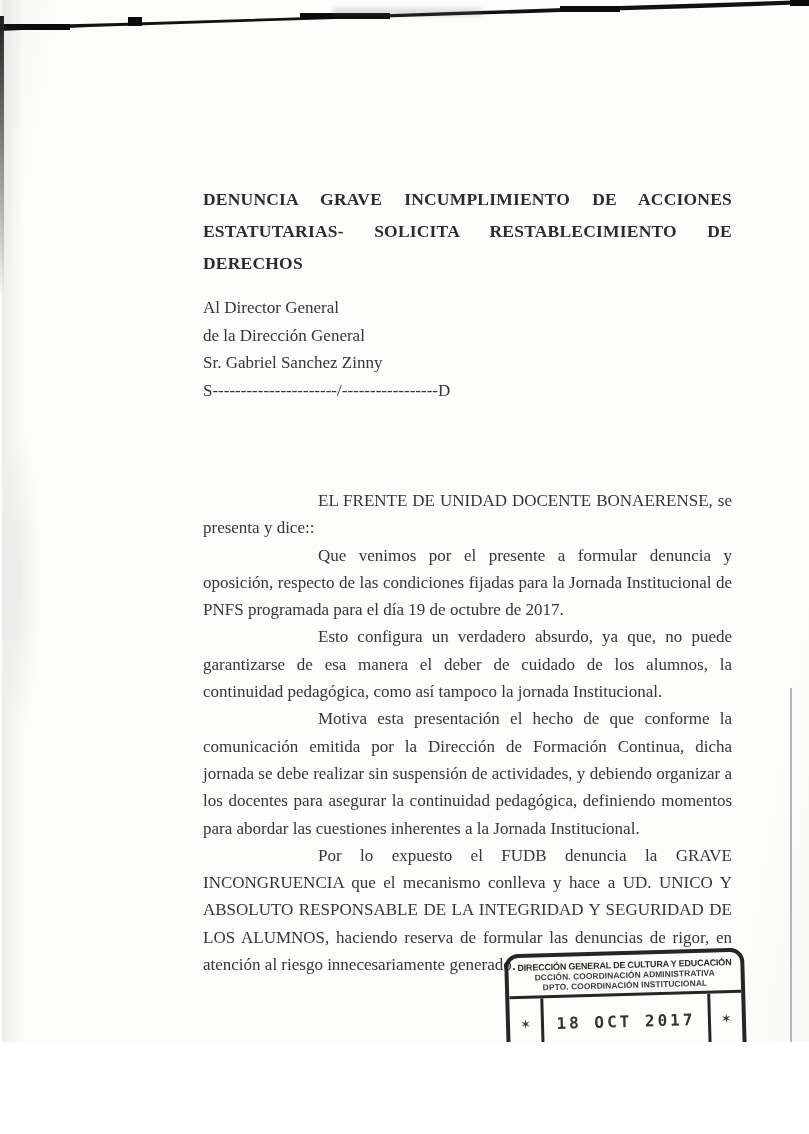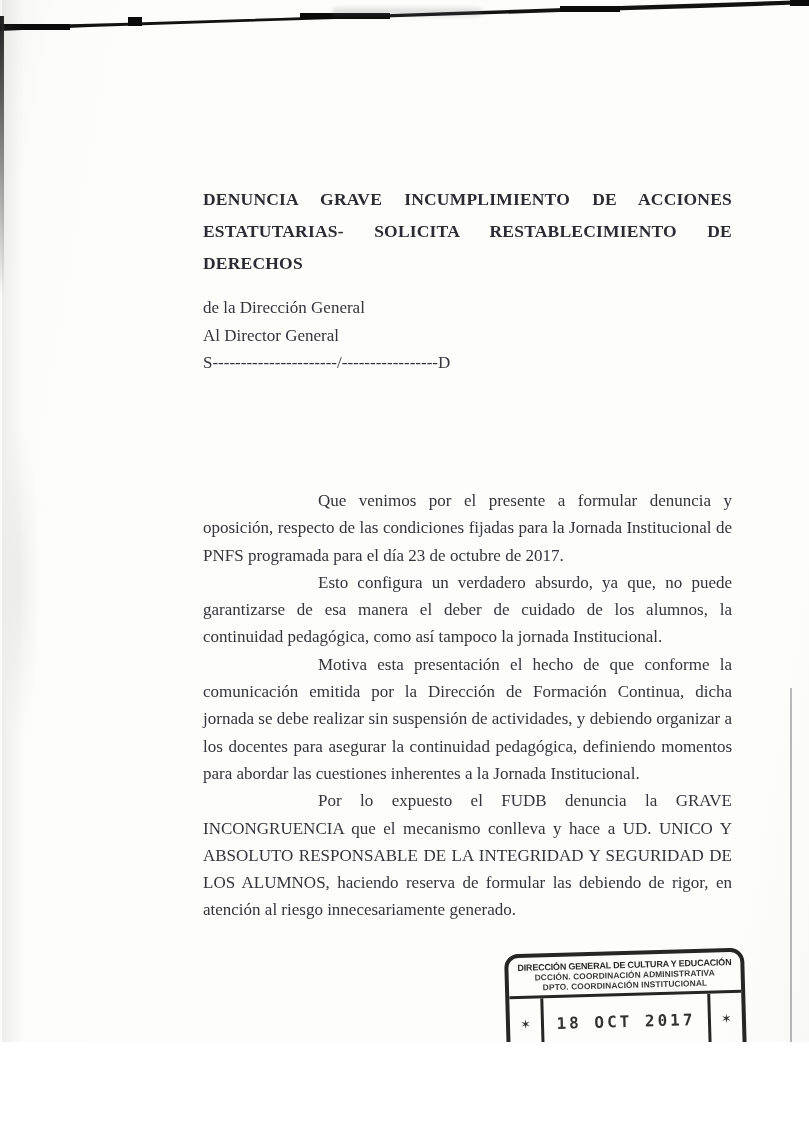--- a/index.html
+++ b/index.html
@@ -109,30 +109,32 @@
   </svg>
   <div class="scan-left-strip"></div>
   <div class="scan-left-shade"></div>
   <div class="scan-right-line"></div>
   <div class="scan-smudge"></div>
   <div class="scan-blotch"></div>
 
   <div class="doc-title">DENUNCIA GRAVE INCUMPLIMIENTO DE ACCIONES ESTATUTARIAS- SOLICITA RESTABLECIMIENTO DE DERECHOS</div>
 
   <div class="address">
+    <div>Al Director General</div>
     <div>de la Dirección General</div>
-    <div>Al Director General</div>
+    <div>Sr. Gabriel Sanchez Zinny</div>
     <div>S----------------------/-----------------D</div>
   </div>
 
   <div class="body-text">
-    <p class="para">Que venimos por el presente a formular denuncia y oposición, respecto de las condiciones fijadas para la Jornada Institucional de PNFS programada para el día 23 de octubre de 2017.</p>
+    <p class="para">EL FRENTE DE UNIDAD DOCENTE BONAERENSE,  se presenta y dice::</p>
+    <p class="para">Que venimos por el presente a formular denuncia y oposición, respecto de las condiciones fijadas para la Jornada Institucional de PNFS programada para el día 19 de octubre de 2017.</p>
     <p class="para">Esto configura un verdadero absurdo, ya que, no puede garantizarse de esa manera el deber de cuidado de los alumnos, la continuidad pedagógica, como así tampoco la jornada Institucional.</p>
     <p class="para">Motiva esta presentación el hecho de que conforme la comunicación emitida por la Dirección de Formación Continua, dicha jornada se debe realizar sin suspensión de actividades, y debiendo organizar a los docentes para asegurar la continuidad pedagógica, definiendo momentos para abordar las cuestiones inherentes a la Jornada Institucional.</p>
-    <p class="para">Por lo expuesto el  FUDB denuncia la GRAVE INCONGRUENCIA que el mecanismo conlleva y hace a UD. UNICO Y ABSOLUTO RESPONSABLE DE LA INTEGRIDAD Y SEGURIDAD DE LOS ALUMNOS, haciendo reserva de formular las debiendo de rigor, en atención al riesgo innecesariamente generado.</p>
+    <p class="para">Por lo expuesto el  FUDB denuncia la GRAVE INCONGRUENCIA que el mecanismo conlleva y hace a UD. UNICO Y ABSOLUTO RESPONSABLE DE LA INTEGRIDAD Y SEGURIDAD DE LOS ALUMNOS, haciendo reserva de formular las denuncias de rigor, en atención al riesgo innecesariamente generado.</p>
   </div>
 
   <div class="stamp">
     <div class="stamp-box">
       <div class="stamp-header">
         <div class="stamp-office-1">DIRECCIÓN GENERAL DE CULTURA Y EDUCACIÓN</div>
         <div class="stamp-office-2">DCCIÓN. COORDINACIÓN ADMINISTRATIVA</div>
         <div class="stamp-office-2">DPTO. COORDINACIÓN INSTITUCIONAL</div>
       </div>
       <div class="stamp-mid">

